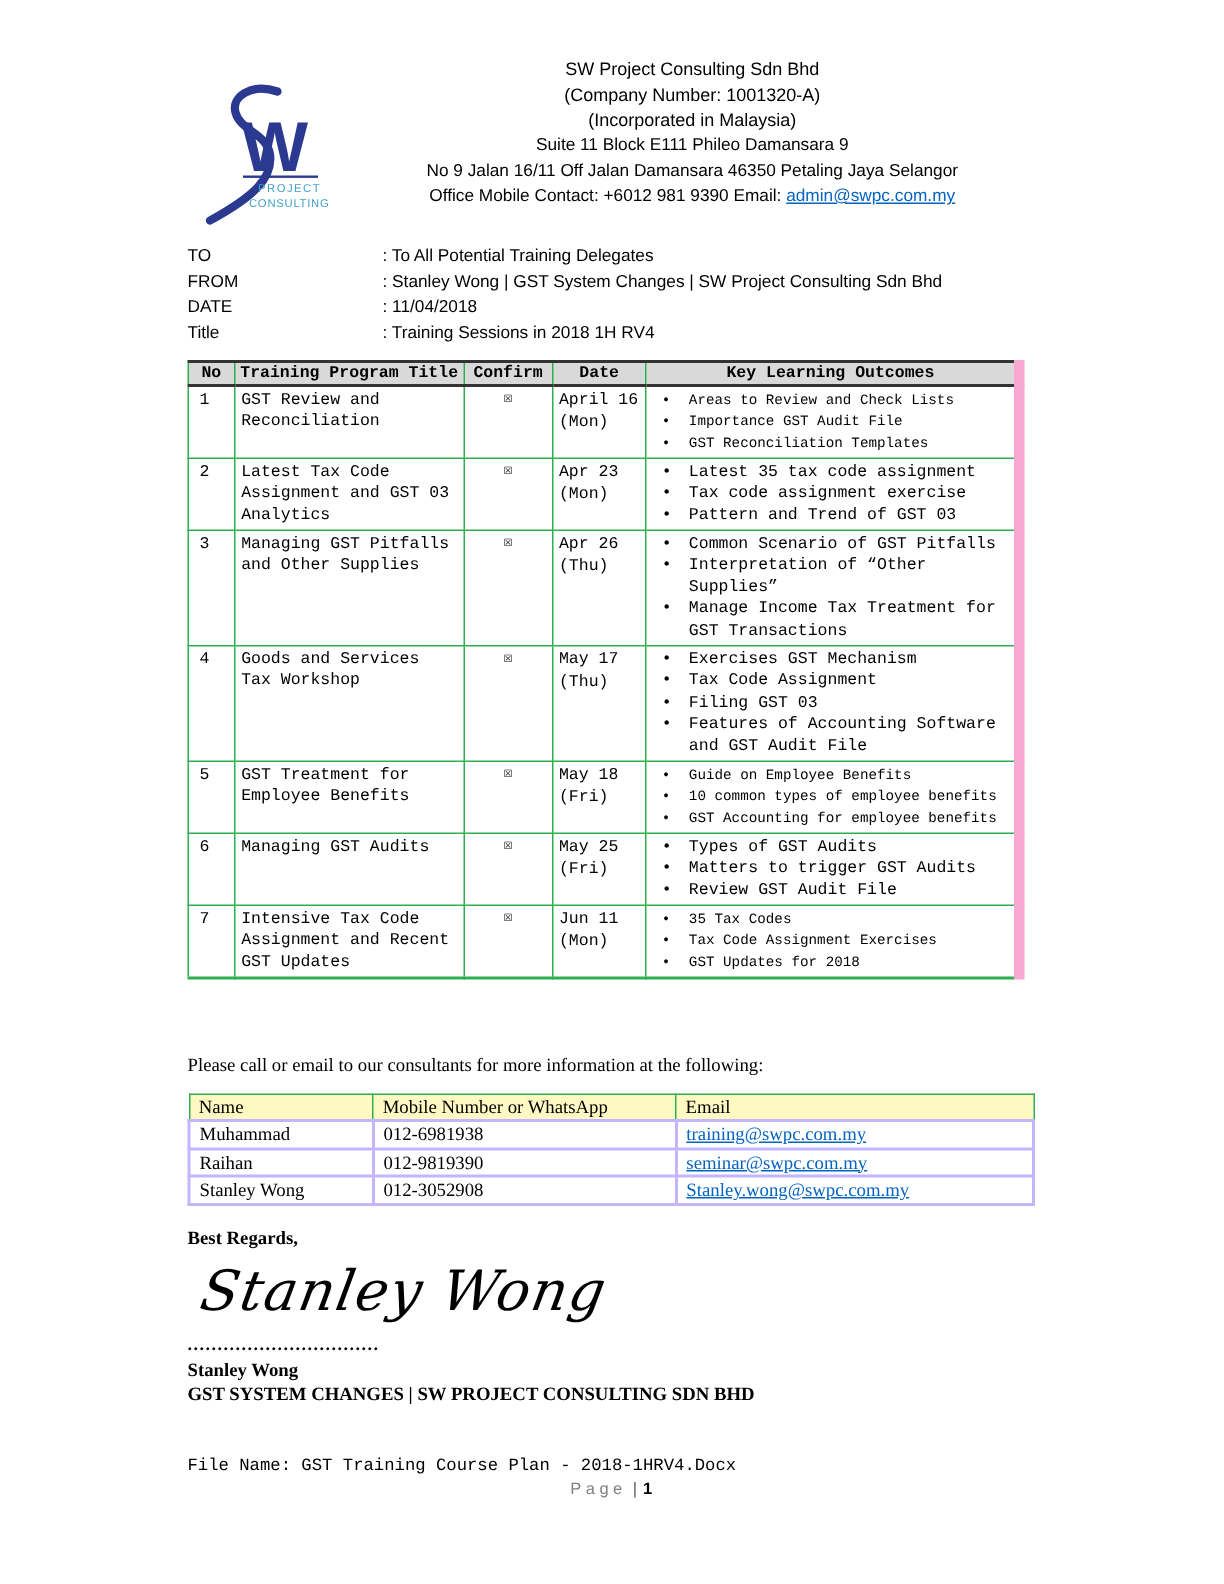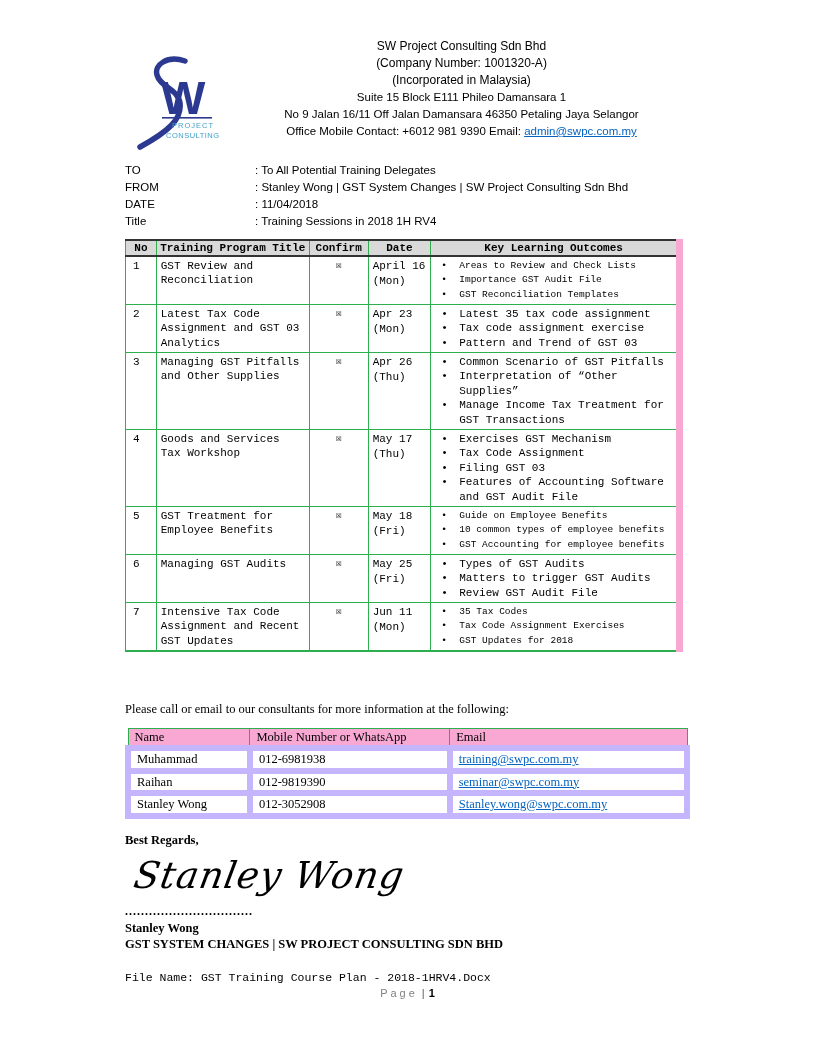--- a/index.html
+++ b/index.html
@@ -43,24 +43,24 @@
   td.c-date div { line-height:15px; }
   ul.outcomes { list-style:none; }
   ul.outcomes li { position:relative; padding-left:24px; line-height:14.5px; }
   ul.outcomes li::before { content:"\2022"; position:absolute; left:6px; }
   ul.outcomes.small li { font-size:9.5px; }
   
   .serif { font-family:"Liberation Serif", serif; }
   .contact-intro { margin-top:50px; font-size:12.5px; }
   .contact-table { margin-top:11px; width:565px; font-size:12.5px; }
   .contact-table th {
-    background:#f9a8d4; text-align:left; font-weight:normal;
+    background:#fef9c3; text-align:left; font-weight:normal;
     border:1px solid #2EAF4F; padding:0 6px; line-height:16px;
   }
-  .contact-table td { border:6px solid #c4b5fd; padding:0 6px; line-height:16.5px; }
+  .contact-table td { border:2px solid #c4b5fd; padding:0 6px; line-height:16.5px; }
   
   .bold-serif { font-family:"Liberation Serif", serif; font-weight:bold; font-size:12.5px; }
   .thank-you { margin-top:2px; }
   .best-regards { margin-top:14px; }
   .signature {
     margin-top:6px; height:52px;
     font-family:"DejaVu Serif", serif; font-style:italic;
     font-size:37px; transform:skewX(-10deg); transform-origin:left bottom;
     letter-spacing:1px; padding-left:4px;
   }
@@ -87,21 +87,21 @@
         <text x="36" y="60" font-family="Liberation Sans, sans-serif" font-size="47" font-weight="bold" fill="#2B3990">W</text>
         <rect x="37" y="63" width="50" height="1.6" fill="#2B3990"></rect>
         <text x="47" y="74" font-family="Liberation Sans, sans-serif" font-size="7.5" letter-spacing="1" fill="#3FA0C9">PROJECT</text>
         <text x="41" y="84" font-family="Liberation Sans, sans-serif" font-size="7.5" letter-spacing="0.5" fill="#3FA0C9">CONSULTING</text>
       </svg>
     </div>
     <div class="lh-text">
       <div class="lh-bold">SW Project Consulting Sdn Bhd</div>
       <div class="lh-bold">(Company Number: 1001320-A)</div>
       <div class="lh-bold">(Incorporated in Malaysia)</div>
-      <div class="lh-normal">Suite 15 Block E111 Phileo Damansara 1</div>
+      <div class="lh-normal">Suite 11 Block E111 Phileo Damansara 9</div>
       <div class="lh-normal">No 9 Jalan 16/11 Off Jalan Damansara 46350 Petaling Jaya Selangor</div>
       <div class="lh-normal"><span>Office Mobile Contact: +6012  981 9390  Email: </span><a class="doc-link">admin@swpc.com.my</a></div>
     </div>
   </div>
 
   <div class="memo">
     <div class="memo-row">
       <span class="memo-label">TO</span>
       <span>: To All Potential Training Delegates</span>
     </div>

